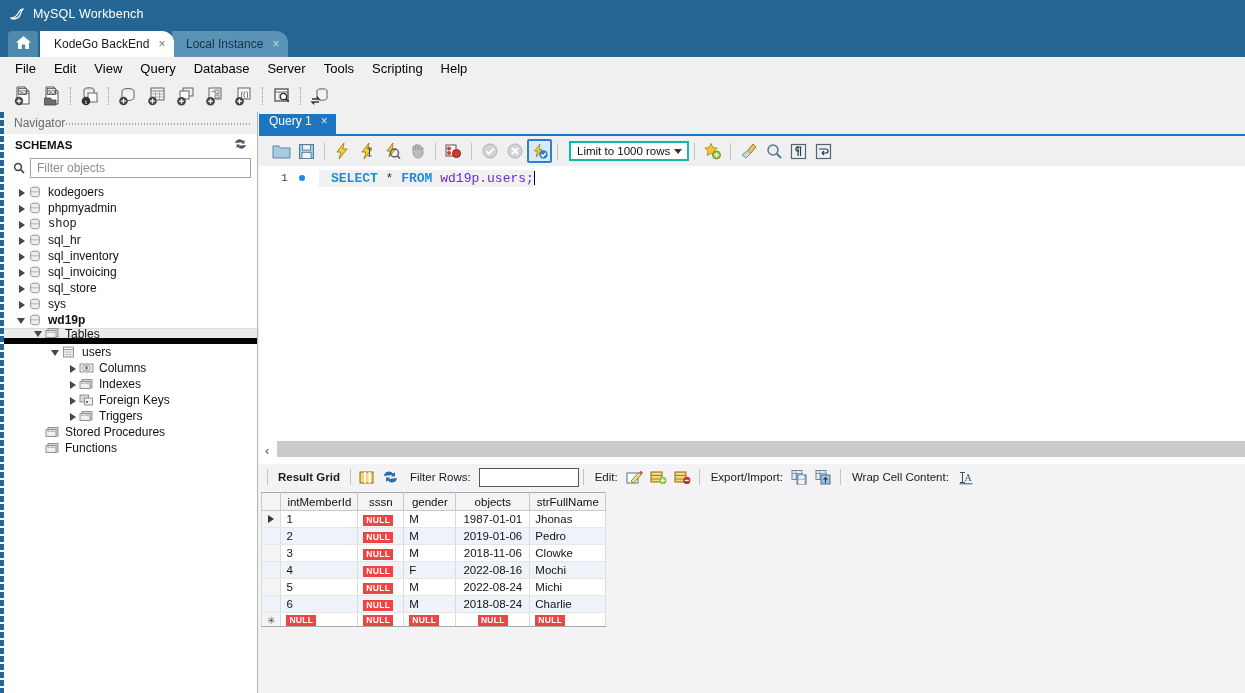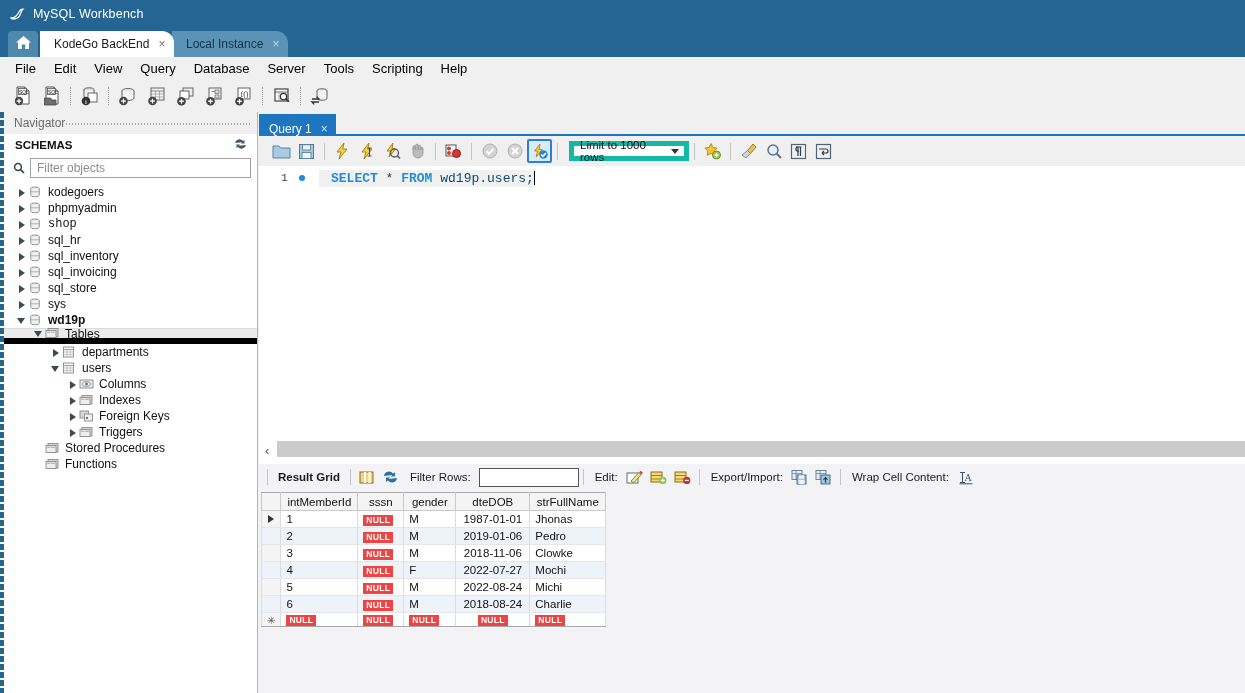--- a/index.html
+++ b/index.html
@@ -98,46 +98,46 @@
     content:""; position:absolute; left:1px; top:3px;
     border-top:6px solid #3c4a57; border-left:4px solid transparent; border-right:4px solid transparent;
   }
   .ticon { width:16px; height:13px; margin:0 4px 0 1px; flex:0 0 16px; display:inline-block; }
 
   
   .editorpane { position:absolute; left:259px; top:112px; width:986px; height:581px; background:#fff; }
   .qtabbar { height:24px; background:#f0f0f0; border-bottom:2px solid #1e76c1; position:relative; }
   .qtab {
     position:absolute; left:0; top:2px; height:22px; background:#1e76c1; color:#fff;
-    display:flex; align-items:flex-end; padding:0 8px 0 10px; font-size:12px;
+    display:flex; align-items:flex-start; padding:0 8px 0 10px; font-size:12px;
   }
   .qtab .tclose { margin-left:9px; color:#cfe5f6; font-size:12px; }
 
   .qtoolbar { height:30px; background:#f0f0f0; display:flex; align-items:center; padding-left:10px; }
   .qbtn { width:25px; height:24px; display:flex; align-items:center; justify-content:center; }
   .qbtn.framed { border:2px solid #2f7fd0; background:#dbeaf7; border-radius:2px; }
   .qsep { width:1px; height:17px; border-left:1px solid #c4c4c4; margin:0 5px; }
   .limitsel {
-    width:120px; height:20px; background:#fff; border:5px solid #14b8a6; margin-left:6px;
+    width:120px; height:20px; background:#fff; border:2px solid #14b8a6; margin-left:6px;
     display:flex; align-items:center; justify-content:space-between; padding:0 5px 0 6px;
     font-size:11.5px; color:#111;
   }
   .caretdown { width:0;height:0;border-left:4px solid transparent;border-right:4px solid transparent;border-top:5px solid #333; }
 
   .codearea { position:relative; height:272px; background:#fff; }
   .gutter { position:absolute; left:0; top:0; width:60px; height:100%; background:#fff; }
   .lineno { position:absolute; left:22px; top:5px; font-family:"Liberation Mono", monospace; font-size:11.5px; color:#444; }
   .bullet { position:absolute; left:40px; top:9px; width:6px;height:6px;border-radius:50%; background:#1b8ae8; }
   .codeline {
     position:absolute; left:60px; top:4px; font-family:"Liberation Mono", monospace;
     font-size:13px; white-space:pre; background:#f1f1f1; padding:1px 0 1px 12px;
   }
   .kw { color:#1e8fd6; font-weight:bold; }
   .star { color:#333; }
-  .ident { color:#0c4a6e;border-radius:7px; }
+  .ident { color:#6d28d9;border-radius:7px; }
   .cursor { display:inline-block; width:1px; height:14px; background:#000; vertical-align:-3px; }
 
   .hscroll-wrap { height:26px; background:#fff; position:relative; }
   .hsarrow { position:absolute; left:6px; top:5px; color:#555; font-size:13px; }
   .hstrack { position:absolute; left:18px; top:3px; right:4px; height:16px; background:#efefef; }
   .hsthumb { position:absolute; left:18px; top:3px; width:1150px; height:16px; background:#cbcbcb; }
 
   
   .rtoolbar { height:26px; background:#f3f3f5; display:flex; align-items:center; padding-left:4px; font-size:11.5px; color:#1a1a1a;}
   .rtoolbar .lbl { font-weight:bold; padding:0 6px; }
@@ -436,32 +436,20 @@
           <span class="arrow down"></span>
           <span class="ticon"><svg width="15" height="12" viewBox="0 0 15 12">
               <rect x="3" y="1.5" width="10" height="8.5" fill="#d8d8d8" stroke="#8b8b8b" stroke-width=".9"></rect>
               <rect x="1" y="3.5" width="10" height="7" fill="#eee" stroke="#8b8b8b" stroke-width=".9"></rect>
               <rect x="2.2" y="4.7" width="3" height="1.3" fill="#b5b5b5"></rect>
               <rect x="6" y="4.7" width="3.8" height="1.3" fill="#b5b5b5"></rect>
             </svg></span>
           <span>Tables</span>
         </div>
         <div class="trow" style="padding-left: 46px;">
-          <span class="arrow right"></span>
-          <span class="ticon"><svg width="13" height="12" viewBox="0 0 13 12">
-              <rect x="1.5" y="1" width="10" height="10" fill="#f6f6f6" stroke="#8b8b8b" stroke-width=".9"></rect>
-              <line x1="1.5" y1="3.5" x2="11.5" y2="3.5" stroke="#8b8b8b" stroke-width=".8"></line>
-              <line x1="1.5" y1="6" x2="11.5" y2="6" stroke="#b0b0b0" stroke-width=".6"></line>
-              <line x1="1.5" y1="8.5" x2="11.5" y2="8.5" stroke="#b0b0b0" stroke-width=".6"></line>
-              <line x1="5" y1="3.5" x2="5" y2="11" stroke="#b0b0b0" stroke-width=".6"></line>
-              <line x1="8.2" y1="3.5" x2="8.2" y2="11" stroke="#b0b0b0" stroke-width=".6"></line>
-            </svg></span>
-          <span>departments</span>
-        </div>
-        <div class="trow" style="padding-left: 46px;">
           <span class="arrow down"></span>
           <span class="ticon"><svg width="13" height="12" viewBox="0 0 13 12">
               <rect x="1.5" y="1" width="10" height="10" fill="#f6f6f6" stroke="#8b8b8b" stroke-width=".9"></rect>
               <line x1="1.5" y1="3.5" x2="11.5" y2="3.5" stroke="#8b8b8b" stroke-width=".8"></line>
               <line x1="1.5" y1="6" x2="11.5" y2="6" stroke="#b0b0b0" stroke-width=".6"></line>
               <line x1="1.5" y1="8.5" x2="11.5" y2="8.5" stroke="#b0b0b0" stroke-width=".6"></line>
               <line x1="5" y1="3.5" x2="5" y2="11" stroke="#b0b0b0" stroke-width=".6"></line>
               <line x1="8.2" y1="3.5" x2="8.2" y2="11" stroke="#b0b0b0" stroke-width=".6"></line>
             </svg></span>
           <span>users</span>
@@ -739,21 +727,21 @@
     </div>
 
     <div class="gridwrap">
       <table class="grid" id="grid-table">
           <thead>
             <tr>
               <th class="corner"></th>
               <th>intMemberId</th>
               <th>sssn</th>
               <th>gender</th>
-              <th>dteDOB</th>
+              <th>objects</th>
               <th>strFullName</th>
             </tr>
           </thead>
           <tbody>
             <tr class="">
               <td class="rowhdr"><span class="rowmark"></span></td>
               <td class="c-id">1</td>
               <td class="c-sssn"><span class="nullbadge">NULL</span></td>
               <td class="c-gender">M</td>
               <td class="c-dob">1987-01-01</td>
@@ -773,21 +761,21 @@
               <td class="c-sssn"><span class="nullbadge">NULL</span></td>
               <td class="c-gender">M</td>
               <td class="c-dob">2018-11-06</td>
               <td class="c-name">Clowke</td>
             </tr>
             <tr class="alt">
               <td class="rowhdr"></td>
               <td class="c-id">4</td>
               <td class="c-sssn"><span class="nullbadge">NULL</span></td>
               <td class="c-gender">F</td>
-              <td class="c-dob">2022-07-27</td>
+              <td class="c-dob">2022-08-16</td>
               <td class="c-name">Mochi</td>
             </tr>
             <tr class="">
               <td class="rowhdr"></td>
               <td class="c-id">5</td>
               <td class="c-sssn"><span class="nullbadge">NULL</span></td>
               <td class="c-gender">M</td>
               <td class="c-dob">2022-08-24</td>
               <td class="c-name">Michi</td>
             </tr>

